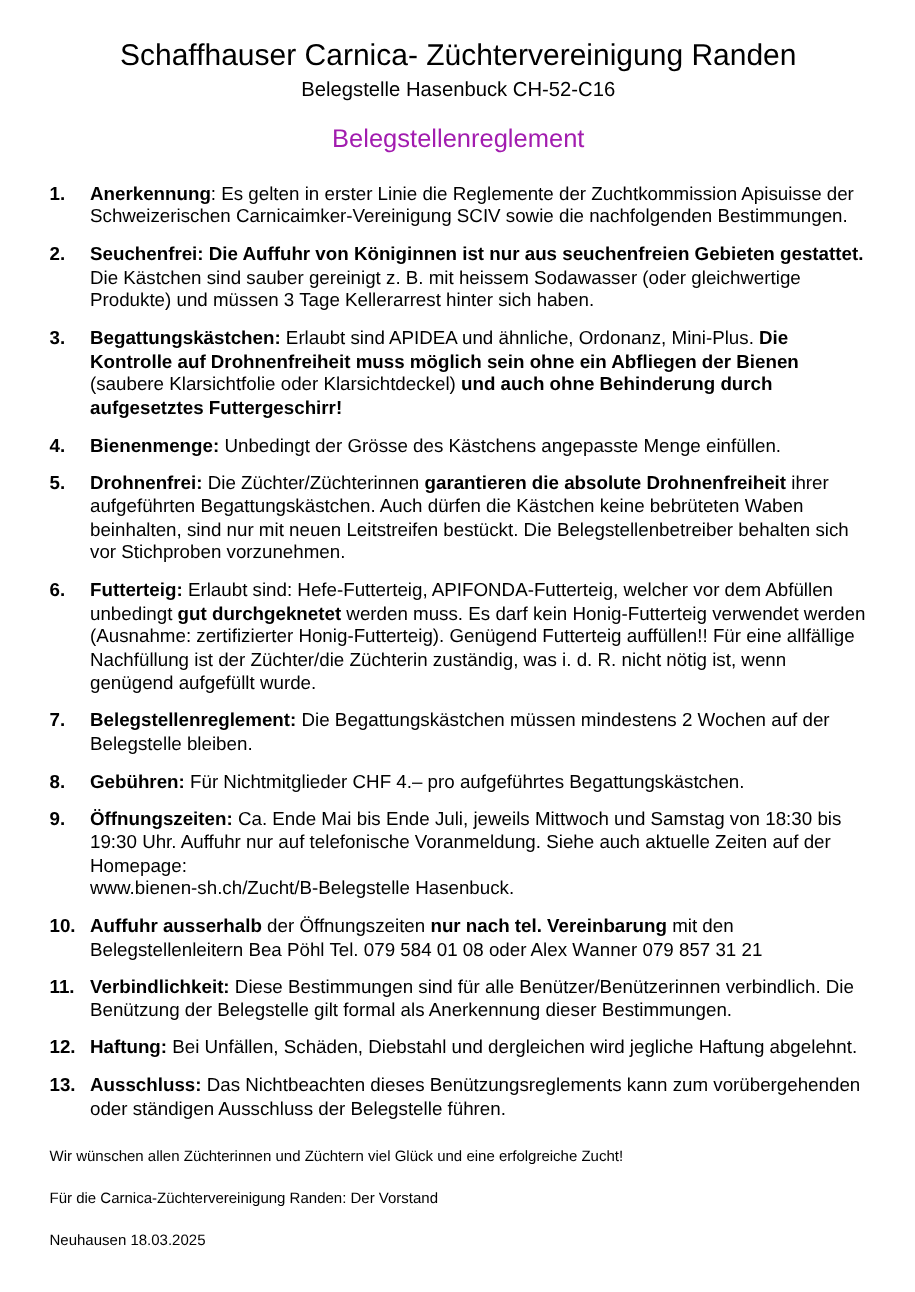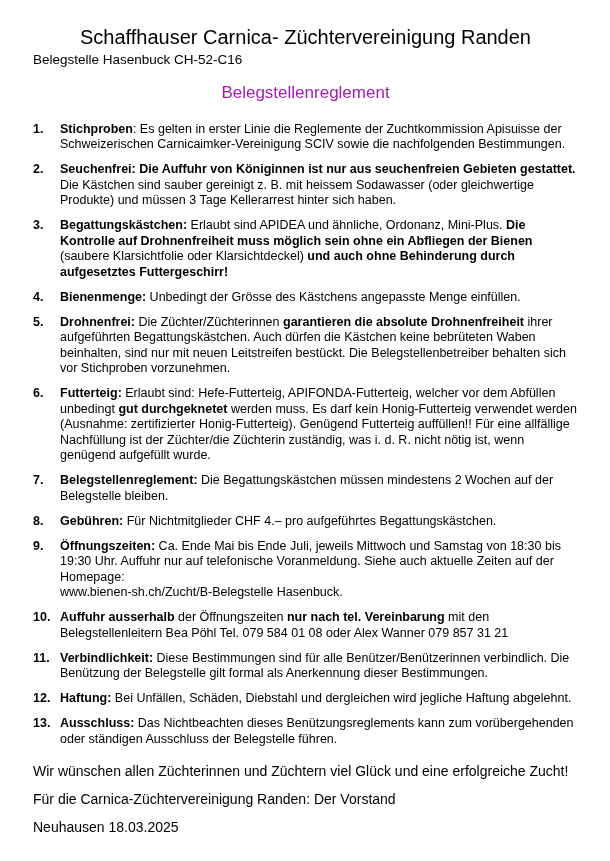--- a/index.html
+++ b/index.html
@@ -9,52 +9,52 @@
     color: #000000;
     font-family: "Liberation Sans", sans-serif;
     overflow: hidden;
   }
   .page { box-sizing: border-box; width: 610px; height: 656px; padding: 26px 32px 0 33px; }
   .title {
     margin: 0; text-align: center;
     font-size: 20px; font-weight: 400; line-height: 1.15;
   }
   .subtitle {
-    margin-top: 3px; text-align: left;
+    margin-top: 3px; text-align: center;
     font-size: 13.5px; line-height: 1.15;
   }
   .heading {
     margin: 15px 0 0; text-align: center;
     font-size: 17px; font-weight: 400; line-height: 1.2;
   }
   .rules { margin: 19px 0 0; padding: 0; list-style: none; }
   .rule {
     display: grid; grid-template-columns: 27px 1fr;
     font-size: 12.5px; line-height: 15.5px;
     margin: 0 0 9.5px 0;
   }
   .rule-number { font-weight: 700; }
   .rule-text { hyphens: manual; }
   .b { font-weight: 700; }
   .r { font-weight: 400; }
-  .footer { margin-top: 17px; font-size: 14px; line-height: 15.5px; }
+  .footer { margin-top: 17px; font-size: 10px; line-height: 15.5px; }
   .footer p { margin: 0 0 12.5px 0; }
 </style>
 </head>
 <body style="background: rgb(255, 255, 255); color: rgb(0, 0, 0);">
 
 <div class="page">
   <h1 class="title">Schaffhauser Carnica- Züchtervereinigung Randen</h1>
   <div class="subtitle">Belegstelle Hasenbuck CH-52-C16</div>
   <h2 class="heading" style="color: #a21caf;">Belegstellenreglement</h2>
 
   <ol class="rules">
   <li class="rule">
     <span class="rule-number">1.</span>
-    <span class="rule-text"><span class="b">Stichproben</span><span class="r">: Es gelten in erster Linie die Reglemente der Zuchtkommission Apisuisse der Schweizerischen Carnicaimker-Vereinigung SCIV sowie die nachfolgenden Bestimmun­gen.</span></span>
+    <span class="rule-text"><span class="b">Anerkennung</span><span class="r">: Es gelten in erster Linie die Reglemente der Zuchtkommission Apisuisse der Schweizerischen Carnicaimker-Vereinigung SCIV sowie die nachfolgenden Bestimmun­gen.</span></span>
   </li>
 
   <li class="rule">
     <span class="rule-number">2.</span>
     <span class="rule-text"><span class="b">Seuchenfrei: Die Auffuhr von Königinnen ist nur aus seuchenfreien Gebieten gestat­tet.</span><span class="r"> Die Kästchen sind sauber gereinigt z. B. mit heissem Sodawasser (oder gleichwertige Produkte) und müssen 3 Tage Kellerarrest hinter sich haben.</span></span>
   </li>
 
   <li class="rule">
     <span class="rule-number">3.</span>
     <span class="rule-text"><span class="b">Begattungskästchen:</span><span class="r"> Erlaubt sind APIDEA und ähnliche, Ordonanz, Mini-Plus. </span><span class="b">Die Kontrolle auf Drohnenfreiheit muss möglich sein ohne ein Abfliegen der Bienen</span><span class="r"> (saubere Klarsichtfolie oder Klarsichtdeckel) </span><span class="b">und auch ohne Behinderung durch aufgesetztes Futtergeschirr!</span></span>

